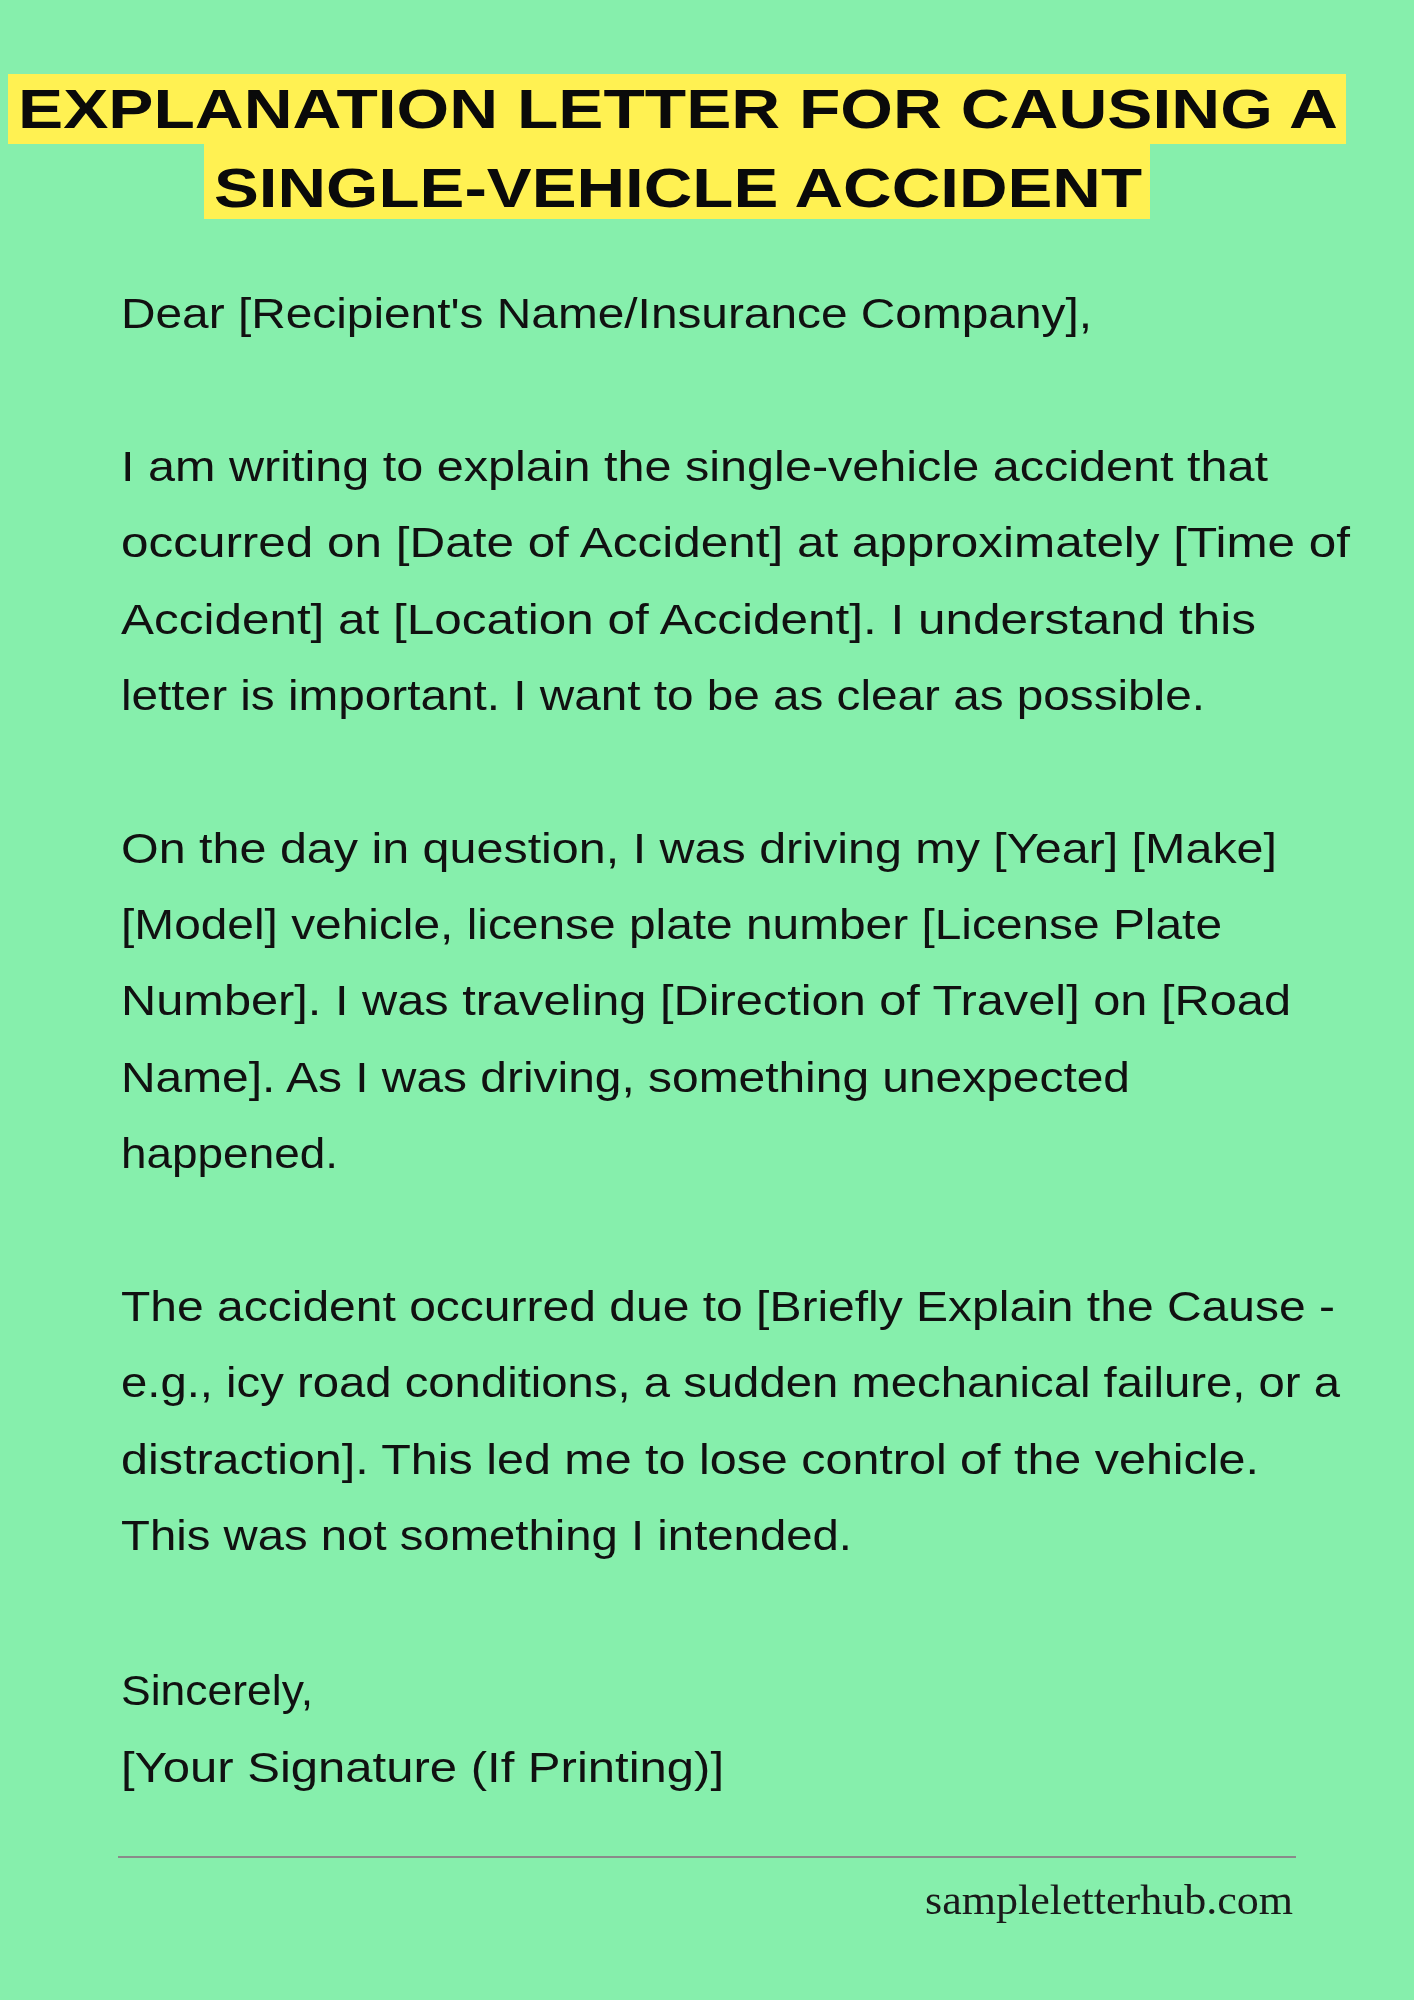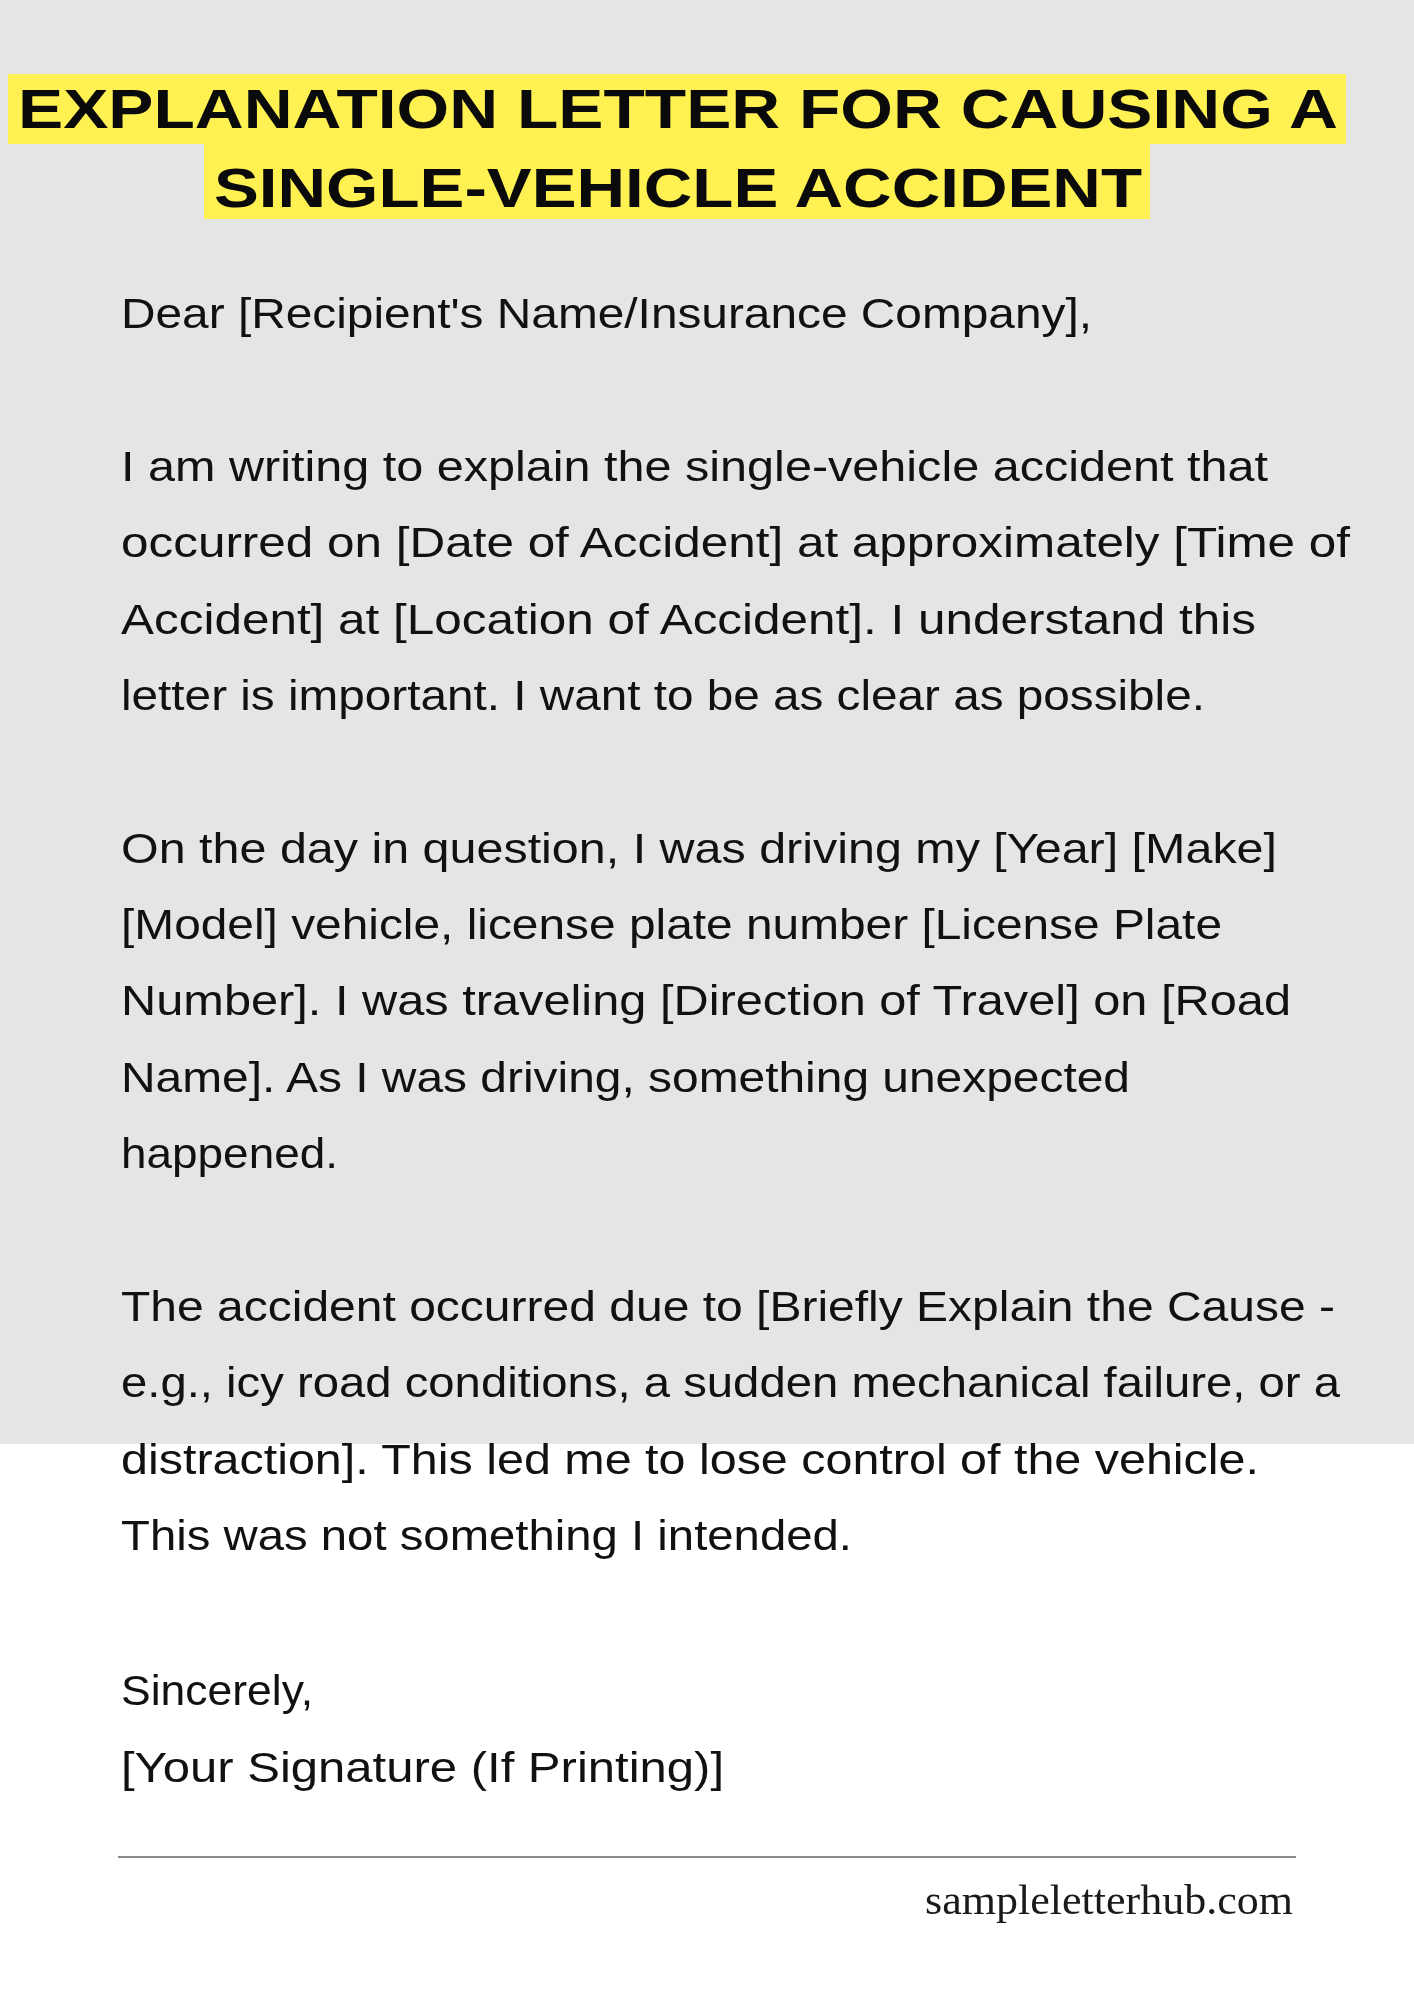--- a/index.html
+++ b/index.html
@@ -8,22 +8,22 @@
       background: #ffffff;
     }
     body {
       width: 1414px;
       height: 2000px;
       overflow: hidden;
     }
     #page {
       position: relative;
       width: 1414px;
-      height: 1444px;
-      background: #e5e5e5;
+      height: 2000px;
+      background: #86efac;
     }
     svg {
       display: block;
       width: 1414px;
       height: 2000px;
     }
     .title-text {
       font-family: "Liberation Sans", "DejaVu Sans", sans-serif;
       font-weight: 700;
       font-size: 55px;

